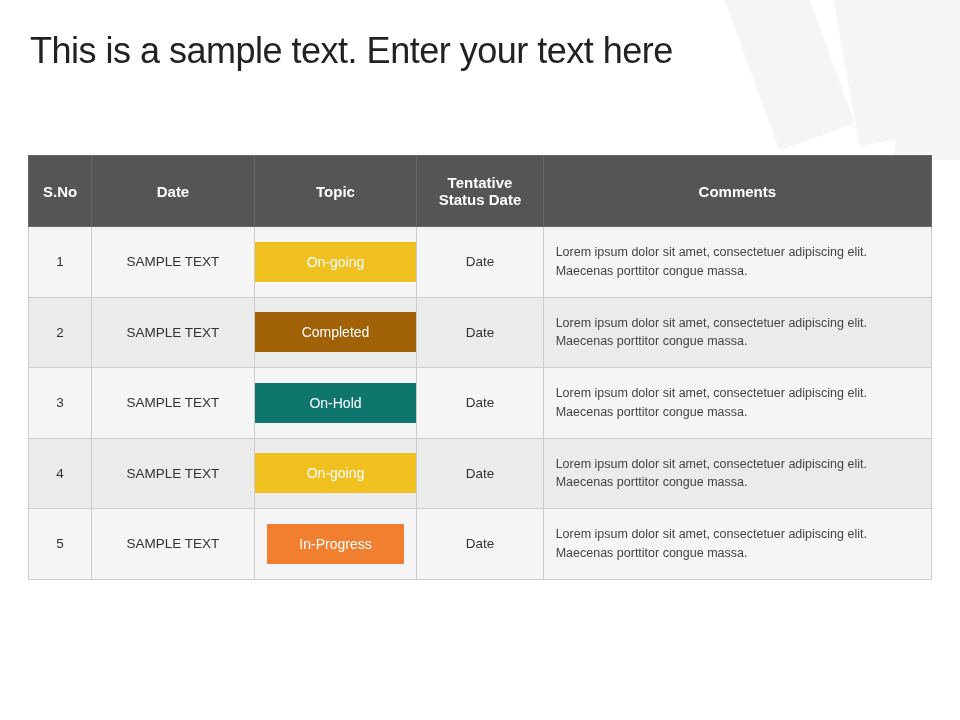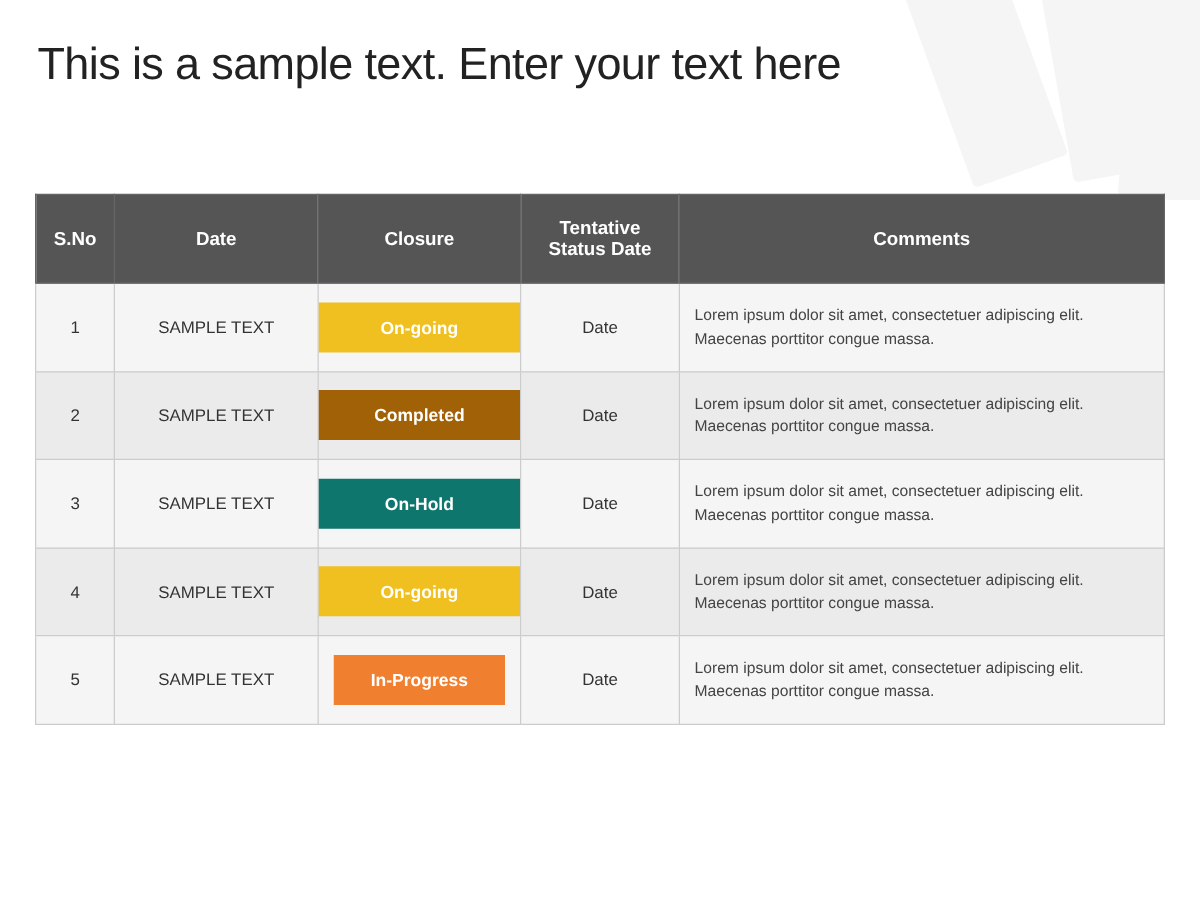--- a/index.html
+++ b/index.html
@@ -91,21 +91,21 @@
       text-align: left;
       font-size: 12.5px;
       color: #444444;
       line-height: 1.5;
     }
 
     .status-badge {
       display: inline-block;
       padding: 12px 10px;
       color: #ffffff;
-      font-weight: bold;
+      font-weight: normal;
       font-size: 14px;
       width: 100%;
       text-align: center;
     }
 
     .status-ongoing {
       background-color: #f0c020;
     }
 
     .status-completed {
@@ -145,21 +145,21 @@
       <col class="col-sno">
       <col class="col-topic">
       <col class="col-status">
       <col class="col-date">
       <col class="col-comments">
     </colgroup>
     <thead>
       <tr>
         <th>S.No</th>
         <th>Date</th>
-        <th>Closure</th>
+        <th>Topic</th>
         <th>Tentative Status Date</th>
         <th>Comments</th>
       </tr>
     </thead>
     <tbody id="table-body">
     <tr>
           <td>1</td>
           <td>SAMPLE TEXT</td>
           <td style="padding: 0px;"><div class="status-badge status-ongoing">On-going</div></td>
           <td>Date</td>

